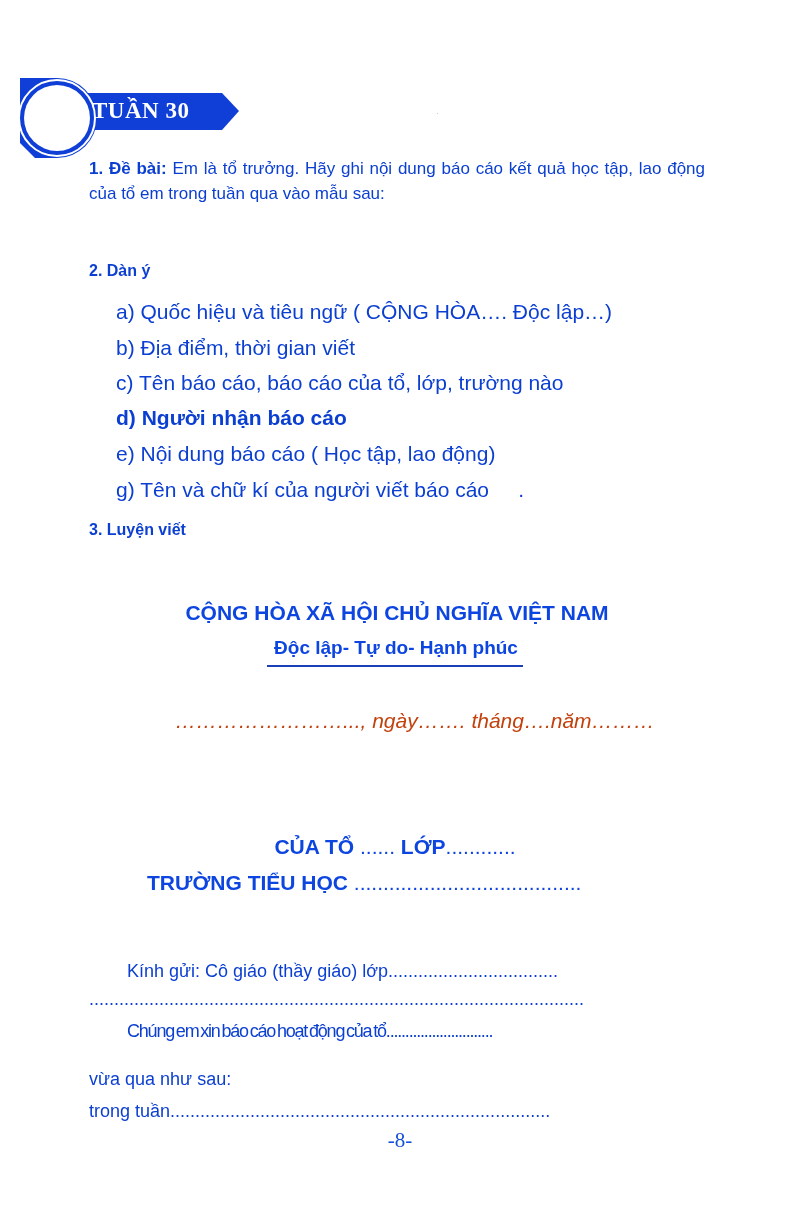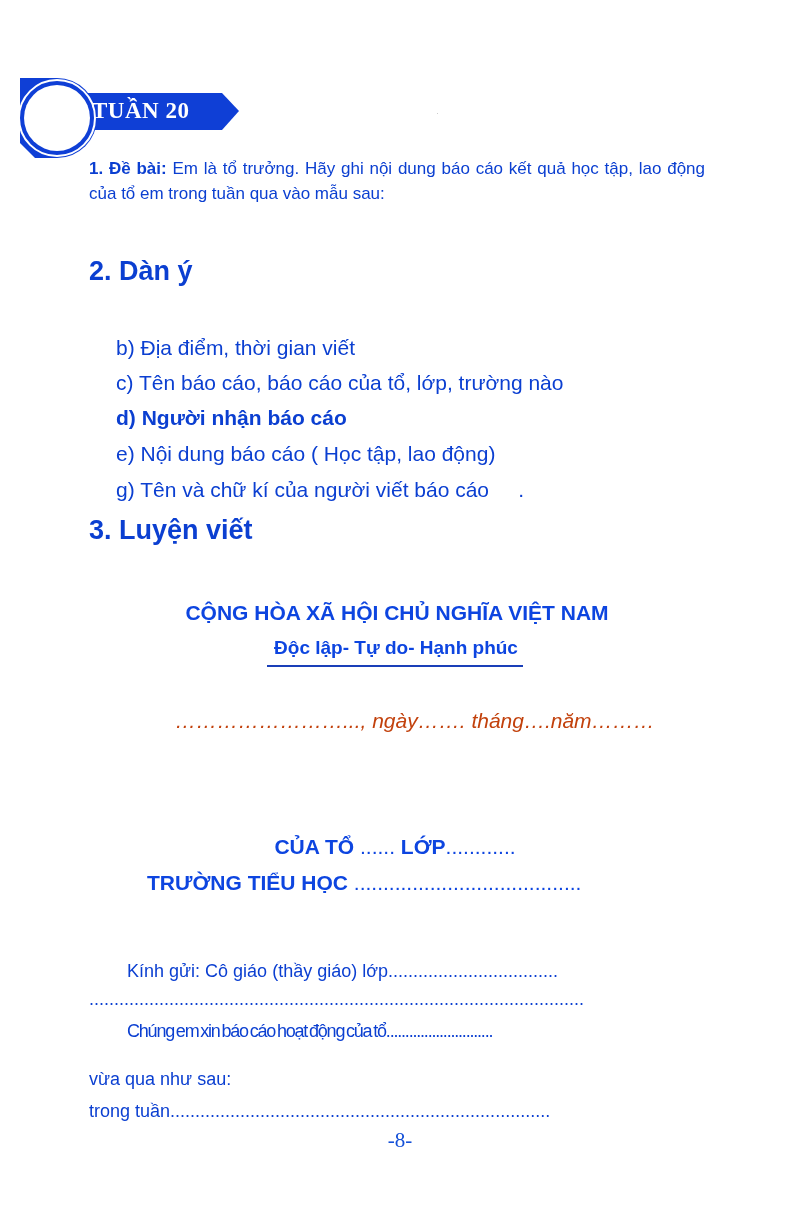--- a/index.html
+++ b/index.html
@@ -13,21 +13,21 @@
     
     .badge { position: absolute; left: 17px; top: 75px; width: 230px; height: 84px; }
     .badge svg { position: absolute; left: 0; top: 0; }
     .badge-title {
       position: absolute; left: 92px; top: 98px;
       font-family: "Liberation Serif", serif; font-weight: bold; font-size: 23px;
       color: #ffffff; letter-spacing: 0.5px;
     }
 
     .abs { position: absolute; }
-    .txt { font-size: 27px; line-height: 26px; color: #0b3fd1; white-space: nowrap; }
+    .txt { font-size: 16px; line-height: 26px; color: #0b3fd1; white-space: nowrap; }
     .bold { font-weight: bold; }
 
     .para {
       position: absolute; left: 89px; top: 156px; width: 616px;
       font-size: 17px; line-height: 25px; text-align: justify;
       color: #0b3fd1;
     }
     .para .lbl { font-weight: bold; }
 
     .list-item { position: absolute; left: 116px; font-size: 21px; color: #0b3fd1; white-space: nowrap; }
@@ -60,28 +60,29 @@
 
       <polygon points="62,18 205,18 222,36 205,55 62,55" fill="#0f3fd6"></polygon>
 
       <path d="M3,3 L40,3 A40,40 0 0 1 40,83 L18,83 L3,68 Z" fill="#0f3fd6"></path>
 
       <circle cx="40" cy="43" r="33" fill="#ffffff"></circle>
 
       <circle cx="40" cy="43" r="38" fill="none" stroke="#ffffff" stroke-width="2"></circle>
     </svg>
   </div>
-  <div class="badge-title">TUẦN 20</div>
+  <div class="badge-title">TUẦN 30</div>
 
   <div class="dot"></div>
 
   <div class="para"><span class="lbl">1. Đề bài:</span><span> Em là tổ trưởng. Hãy ghi nội dung báo cáo kết quả học tập, lao động của tổ em trong tuần qua vào mẫu sau:</span></div>
 
   <div class="abs txt bold" style="left:89px; top:258px;">2. Dàn ý</div>
 
+  <div class="list-item" style="top:300px;">a) Quốc hiệu và tiêu ngữ ( CỘNG HÒA…. Độc lập…)</div>
   <div class="list-item" style="top:336px;">b) Địa điểm, thời gian viết</div>
   <div class="list-item" style="top:371px;">c) Tên báo cáo, báo cáo của tổ, lớp, trường nào</div>
   <div class="list-item" style="top:406px;font-weight:bold;">d) Người nhận báo cáo</div>
   <div class="list-item" style="top:442px;">e) Nội dung báo cáo ( Học tập, lao động)</div>
   <div class="list-item" style="top:478px; white-space:pre;">g) Tên và chữ kí của người viết báo cáo     .</div>
 
   <div class="abs txt bold" style="left:89px; top:517px;">3. Luyện viết</div>
 
   <div class="center center-bold" style="top:601px; font-size:21px; left:-3px;">CỘNG HÒA XÃ HỘI CHỦ NGHĨA VIỆT NAM</div>
   <div class="center center-bold" style="top:637px; font-size:19px; left:-4px;">Độc lập- Tự do- Hạnh phúc</div>

